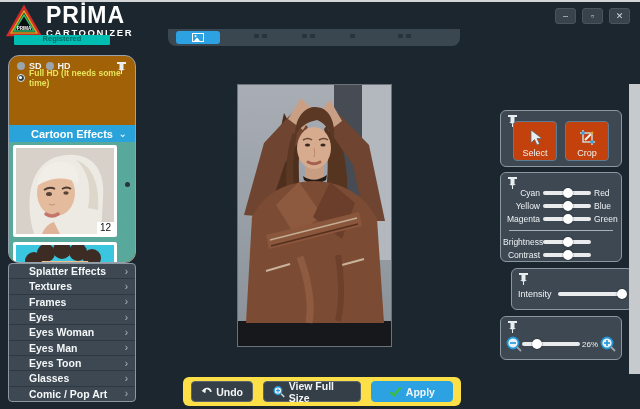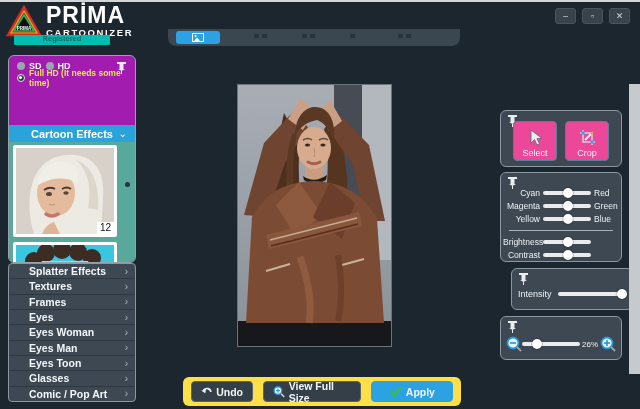--- a/index.html
+++ b/index.html
@@ -41,21 +41,21 @@
   .toolbar-active {
     width:44px; height:13px; background:#2ca2e2; border-radius:3px; margin-left:8px;
     display:flex; align-items:center; justify-content:center;
   }
   .toolbar-dim { width:14px; height:8px; margin-left:34px; display:flex; gap:3px; align-items:flex-start; }
   .toolbar-dim i { display:block; width:5px; height:4px; background:#28333b; border-radius:1px; }
 
   
   .left-panel {
     position:absolute; top:55px; left:8px; width:128px; height:208px;
-    background:#a21caf; border:1px solid #97a2ab; border-radius:6px; overflow:hidden;
+    background:#a16207; border:1px solid #97a2ab; border-radius:11px; overflow:hidden;
   }
   .quality { position:relative; padding:4px 6px 3px 8px; font-size:9px; }
   .q-row { display:flex; align-items:center; gap:4px; height:12px; }
   .radio { width:8px; height:8px; border-radius:50%; background:#9aa5ad; flex:none; }
   .radio.sel { background:#2e3840; border:1.5px solid #dfe6ea; position:relative; }
   .radio.sel::after { content:""; position:absolute; left:1px; top:1px; width:3px; height:3px; background:#fff; border-radius:50%; }
   .q-label { color:#f2f5f6; font-weight:bold; }
   .q-full { color:#e6e35a; font-weight:bold; font-size:8.5px; }
   .pin { position:absolute; width:11px; height:12px; }
   .pin-q { top:6px; right:8px; }
@@ -95,21 +95,21 @@
   }
   .canvas svg { display:block; }
 
   
   .panel {
     position:absolute; background:#3d4852; border:1px solid #8b98a1; border-radius:6px;
   }
   .p-tools { top:110px; left:500px; width:122px; height:57px; }
   .tool-btns { position:absolute; top:10px; left:0; width:100%; display:flex; justify-content:center; gap:8px; }
   .tool-btn {
-    width:44px; height:40px; background:#ec4899; border:1px solid #5b7d96; border-radius:4px;
+    width:44px; height:40px; background:#c2410c; border:1px solid #5b7d96; border-radius:4px;
     display:flex; flex-direction:column; align-items:center; justify-content:flex-end;
     padding-bottom:2px; font-size:9px; color:#eef2f4; cursor:pointer;
   }
   .tool-btn svg { margin-bottom:1px; }
 
   .p-adjust { top:172px; left:500px; width:122px; height:90px; }
   .slider-row { display:flex; align-items:center; height:13px; margin:0 4px 0 2px; }
   .sl-left { width:40px; text-align:right; font-size:8.5px; padding-right:3px; }
   .sl-right { width:26px; text-align:left; font-size:8.5px; padding-left:3px; }
   .slider { position:relative; flex:1; height:4px; background:#e9ebed; border-radius:2px; }
@@ -393,32 +393,32 @@
   </svg>
   <div class="adjust-body">
     <div class="slider-row">
       <span class="sl-left">Cyan</span>
       <div class="slider" style="--v: 52%;">
           <div class="thumb"></div>
         </div>
       <span class="sl-right">Red</span>
     </div>
     <div class="slider-row">
+      <span class="sl-left">Yellow</span>
+      <div class="slider" style="--v: 52%;">
+          <div class="thumb"></div>
+        </div>
+      <span class="sl-right">Blue</span>
+    </div>
+    <div class="slider-row">
       <span class="sl-left">Magenta</span>
       <div class="slider" style="--v: 52%;">
           <div class="thumb"></div>
         </div>
       <span class="sl-right">Green</span>
-    </div>
-    <div class="slider-row">
-      <span class="sl-left">Yellow</span>
-      <div class="slider" style="--v: 52%;">
-          <div class="thumb"></div>
-        </div>
-      <span class="sl-right">Blue</span>
     </div>
     <div class="adj-divider"></div>
     <div class="slider-row">
       <span class="sl-left">Brightness</span>
       <div class="slider" style="--v: 52%;">
           <div class="thumb"></div>
         </div>
       <span class="sl-right"></span>
     </div>
     <div class="slider-row">

